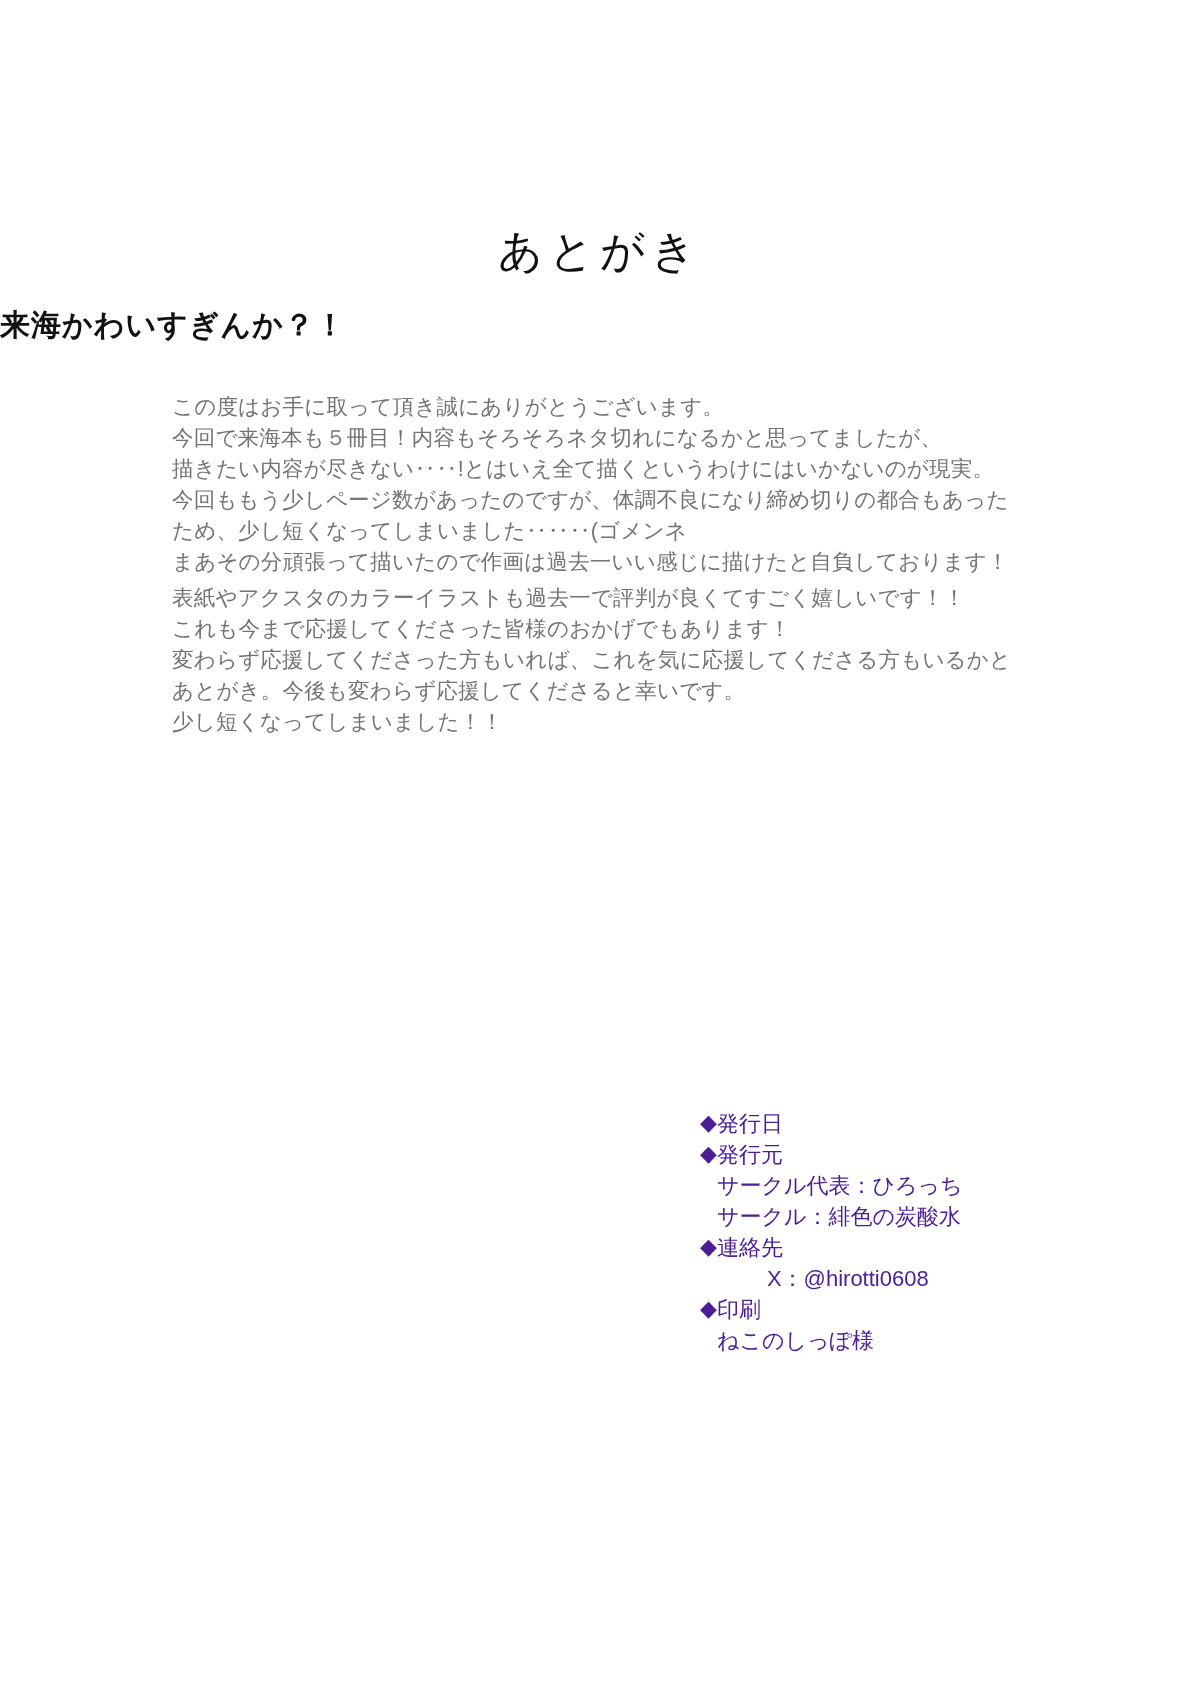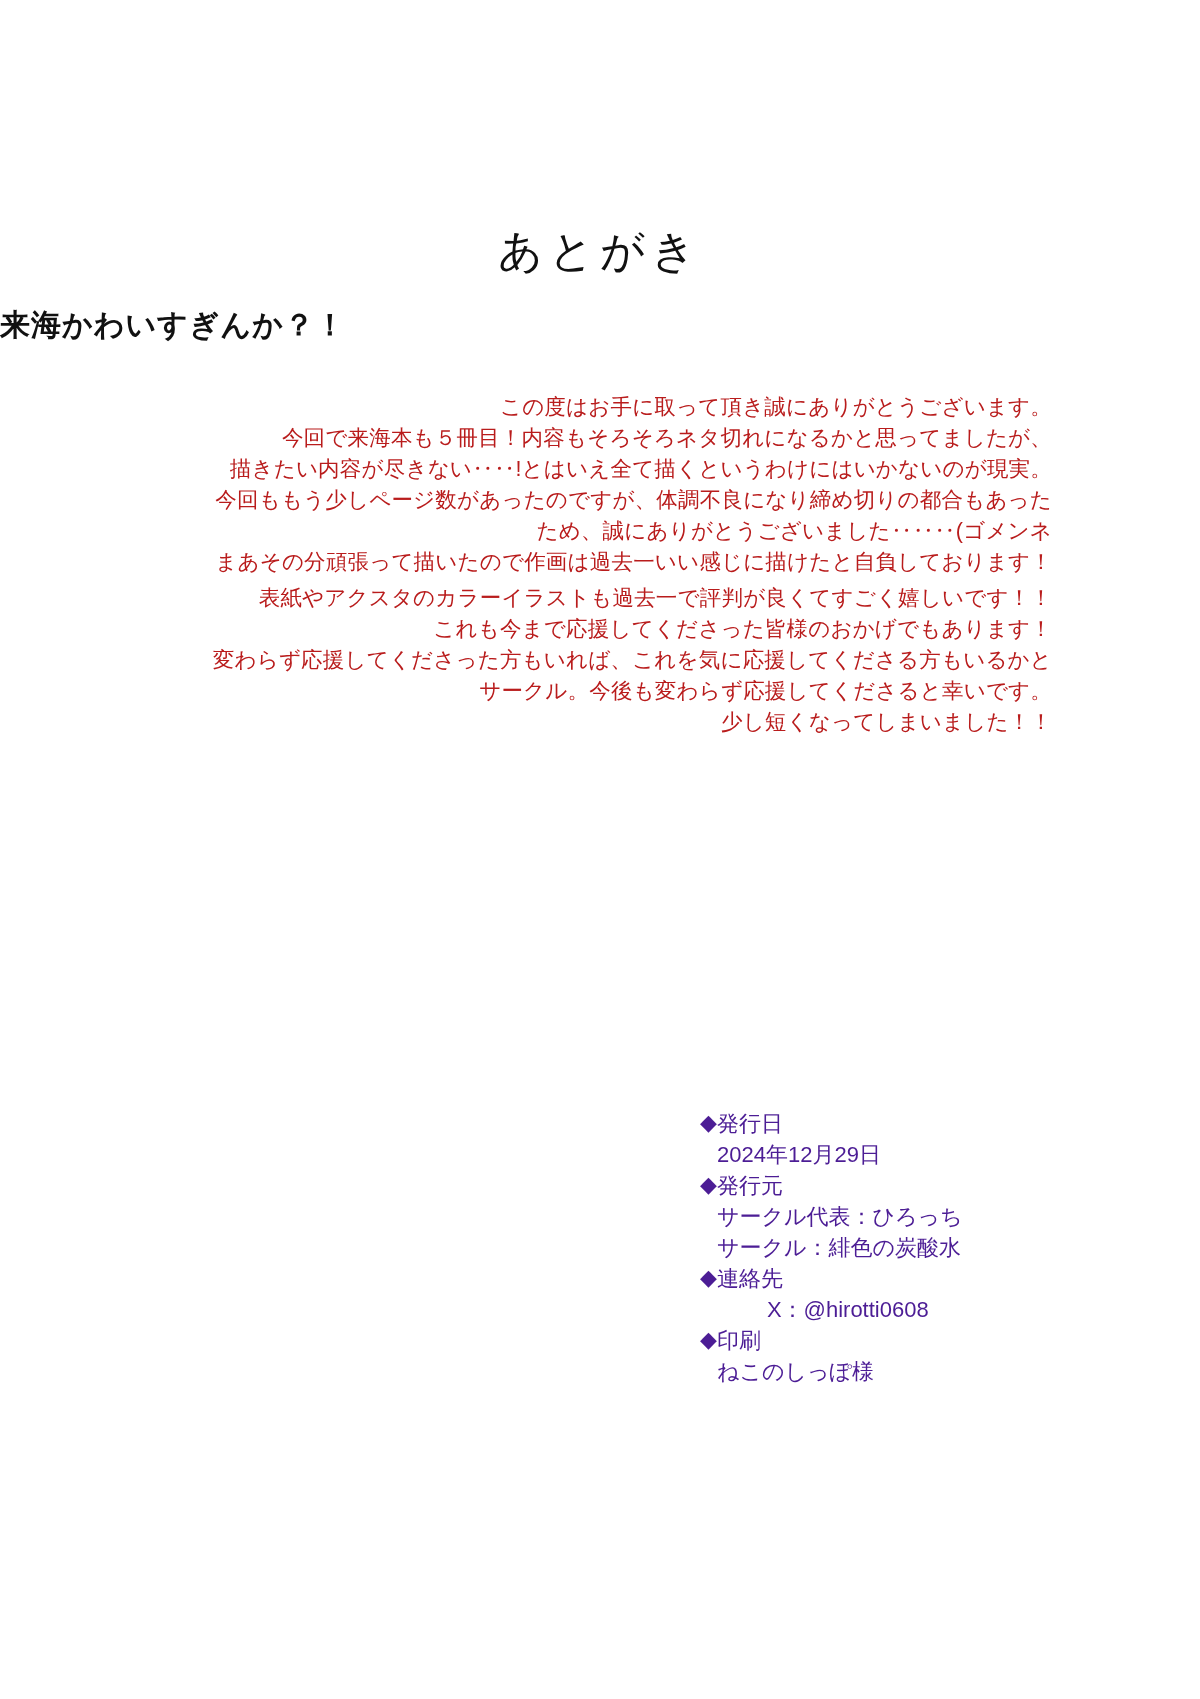--- a/index.html
+++ b/index.html
@@ -38,22 +38,21 @@
     letter-spacing: 1px;
     color: #111111;
   }
   .body-block {
     position: absolute;
     left: 172px;
     width: 880px;
     font-size: 21.5px;
     line-height: 31px;
     letter-spacing: 0.2px;
-    color: #b91c1c;
-    text-align: right;
+    color: #737373;
   }
   .para-1 { top: 392px; }
   .para-2 { top: 583px; }
   .para-3 { top: 707px; }
   .body-block p {
     margin: 0;
     white-space: nowrap;
   }
   .colophon {
     position: absolute;
@@ -88,39 +87,38 @@
 <div class="page">
 
   <div class="afterword-title">あとがき</div>
   <div class="afterword-subtitle">来海かわいすぎんか？！</div>
 
   <div class="body-block para-1">
     <p>この度はお手に取って頂き誠にありがとうございます。</p>
     <p>今回で来海本も５冊目！内容もそろそろネタ切れになるかと思ってましたが、</p>
     <p>描きたい内容が尽きない‥‥!とはいえ全て描くというわけにはいかないのが現実。</p>
     <p>今回ももう少しページ数があったのですが、体調不良になり締め切りの都合もあった</p>
-    <p>ため、誠にありがとうございました‥‥‥(ゴメンネ</p>
+    <p>ため、少し短くなってしまいました‥‥‥(ゴメンネ</p>
     <p>まあその分頑張って描いたので作画は過去一いい感じに描けたと自負しております！</p>
   </div>
 
   <div class="body-block para-2">
     <p>表紙やアクスタのカラーイラストも過去一で評判が良くてすごく嬉しいです！！</p>
     <p>これも今まで応援してくださった皆様のおかげでもあります！</p>
     <p>変わらず応援してくださった方もいれば、これを気に応援してくださる方もいるかと</p>
-    <p>サークル。今後も変わらず応援してくださると幸いです。</p>
+    <p>あとがき。今後も変わらず応援してくださると幸いです。</p>
   </div>
 
   <div class="body-block para-3">
     <p>少し短くなってしまいました！！</p>
   </div>
 
   <div class="colophon">
 
     <p class="entry heading"><span class="diamond">◆</span><span>発行日</span></p>
-    <p class="entry value">2024年12月29日</p>
 
     <p class="entry heading"><span class="diamond">◆</span><span>発行元</span></p>
     <p class="entry value">サークル代表：ひろっち</p>
     <p class="entry value">サークル：緋色の炭酸水</p>
 
     <p class="entry heading"><span class="diamond">◆</span><span>連絡先</span></p>
     <p class="entry value indent2">X：@hirotti0608</p>
 
     <p class="entry heading"><span class="diamond">◆</span><span>印刷</span></p>
     <p class="entry value">ねこのしっぽ様</p>

